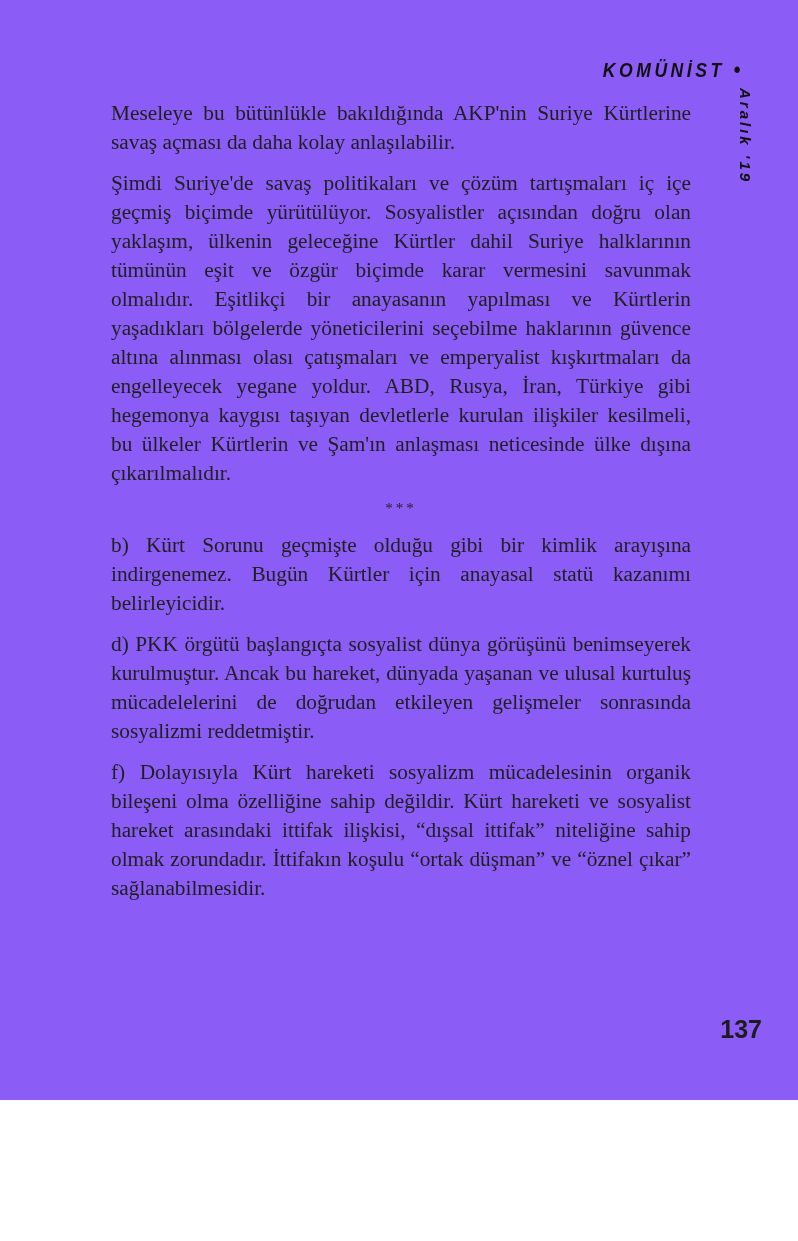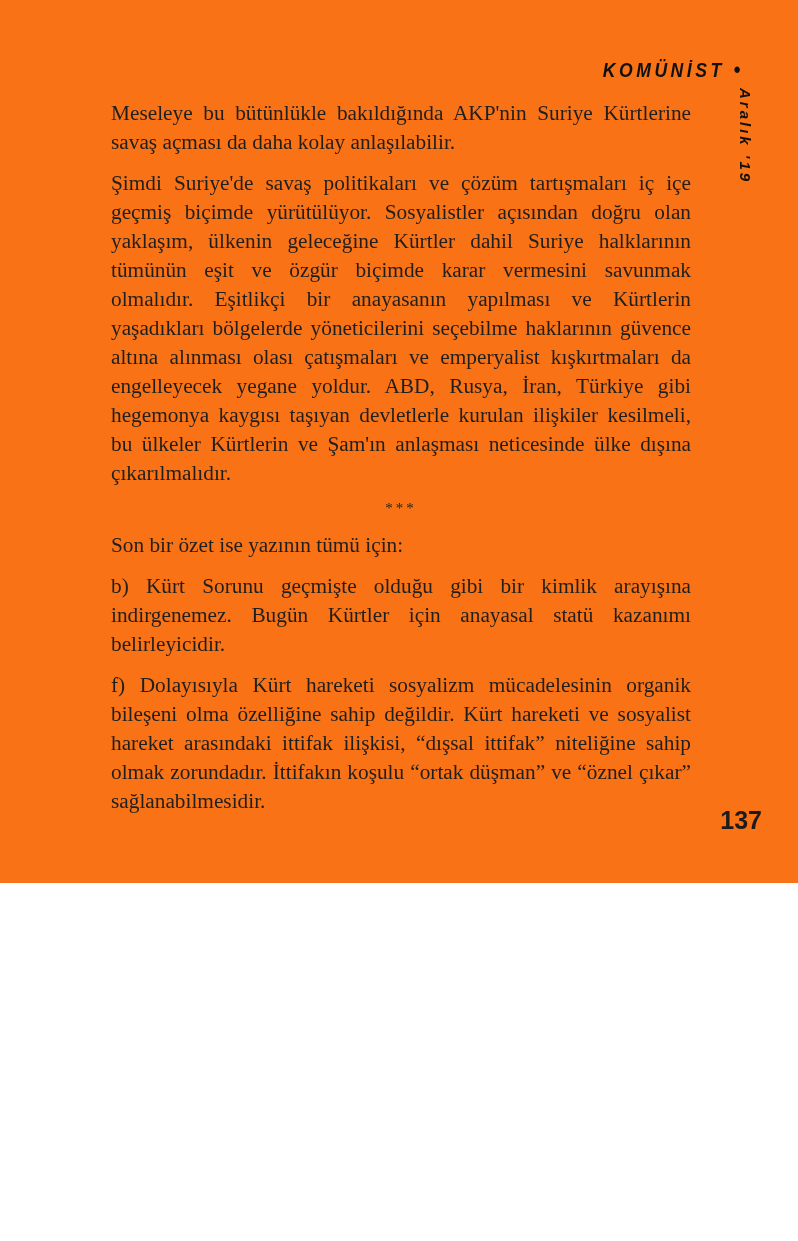--- a/index.html
+++ b/index.html
@@ -3,22 +3,22 @@
 <meta charset="utf-8">
 <style>
   html, body {
     margin: 0;
     padding: 0;
     background: #ffffff;
   }
   .page {
     position: relative;
     width: 798px;
-    height: 883px;
-    background: #f97316;
+    height: 1100px;
+    background: #8b5cf6;
     overflow: hidden;
     font-family: "Liberation Serif", serif;
     color: #1f1f1f;
   }
 
   
   .journal-header {
     position: absolute;
     top: 57px;
     right: 58px;
@@ -77,21 +77,21 @@
     text-align: center;
     font-size: 15px;
     letter-spacing: 3px;
     color: #1f1f1f;
   }
 
   
   .page-number {
     position: absolute;
     right: 36px;
-    bottom: 48px;
+    bottom: 56px;
     font-family: "Liberation Sans", sans-serif;
     font-weight: bold;
     font-size: 25px;
     color: #1c1c1c;
   }
 </style>
 </head>
 <body>
 
 <div class="page">
@@ -100,20 +100,20 @@
     <span>KOMÜNİST</span>
     <span class="bullet">•</span>
   </div>
 
   <div class="issue-date">Aralık '19</div>
 
   <div class="article-body">
     <p>Meseleye bu bütünlükle bakıldığında AKP'nin Suriye Kürtlerine savaş açması da daha kolay anlaşılabilir.</p>
     <p>Şimdi Suriye'de savaş politikaları ve çözüm tartışmaları iç içe geçmiş biçimde yürütülüyor. Sosyalistler açısından doğru olan yaklaşım, ülkenin geleceğine Kürtler dahil Suriye halklarının tümünün eşit ve özgür biçimde karar vermesini savunmak olmalıdır. Eşitlikçi bir anayasanın yapılması ve Kürtlerin yaşadıkları bölgelerde yöneticilerini seçebilme haklarının güvence altına alınması olası çatışmaları ve emperyalist kışkırtmaları da engelleyecek yegane yoldur. ABD, Rusya, İran, Türkiye gibi hegemonya kaygısı taşıyan devletlerle kurulan ilişkiler kesilmeli, bu ülkeler Kürtlerin ve Şam'ın anlaşması neticesinde ülke dışına çıkarılmalıdır.</p>
     <div class="separator">***</div>
-    <p>Son bir özet ise yazının tümü için:</p>
     <p>b) Kürt Sorunu geçmişte olduğu gibi bir kimlik arayışına indirgenemez. Bugün Kürtler için anayasal statü kazanımı belirleyicidir.</p>
+    <p>d) PKK örgütü başlangıçta sosyalist dünya görüşünü benimseyerek kurulmuştur. Ancak bu hareket, dünyada yaşanan ve ulusal kurtuluş mücadelelerini de doğrudan etkileyen gelişmeler sonrasında sosyalizmi reddetmiştir.</p>
     <p>f) Dolayısıyla Kürt hareketi sosyalizm mücadelesinin organik bileşeni olma özelliğine sahip değildir. Kürt hareketi ve sosyalist hareket arasındaki ittifak ilişkisi, “dışsal ittifak” niteliğine sahip olmak zorundadır. İttifakın koşulu “ortak düşman” ve “öznel çıkar” sağlanabilmesidir.</p>
   </div>
 
   <div class="page-number">137</div>
 
 </div>
 
 </body></html>

